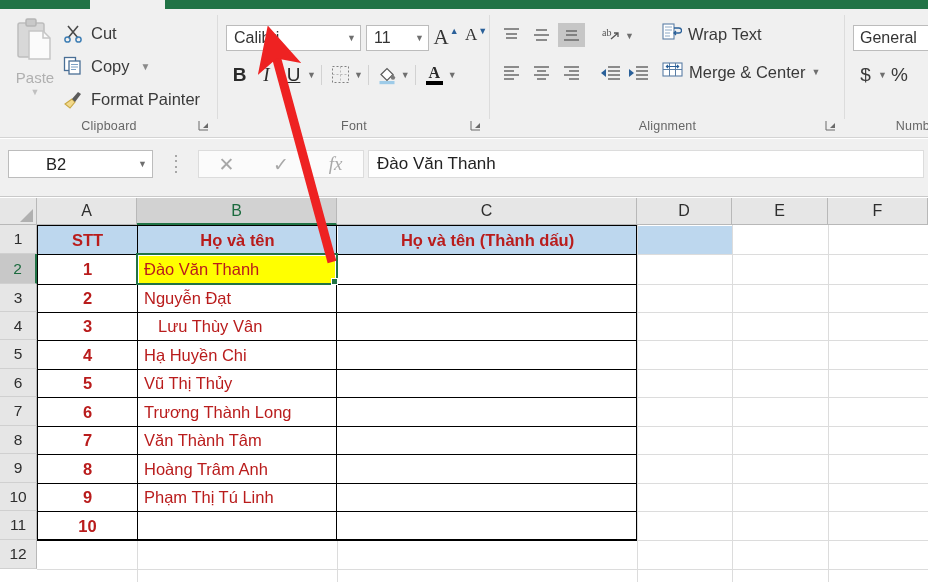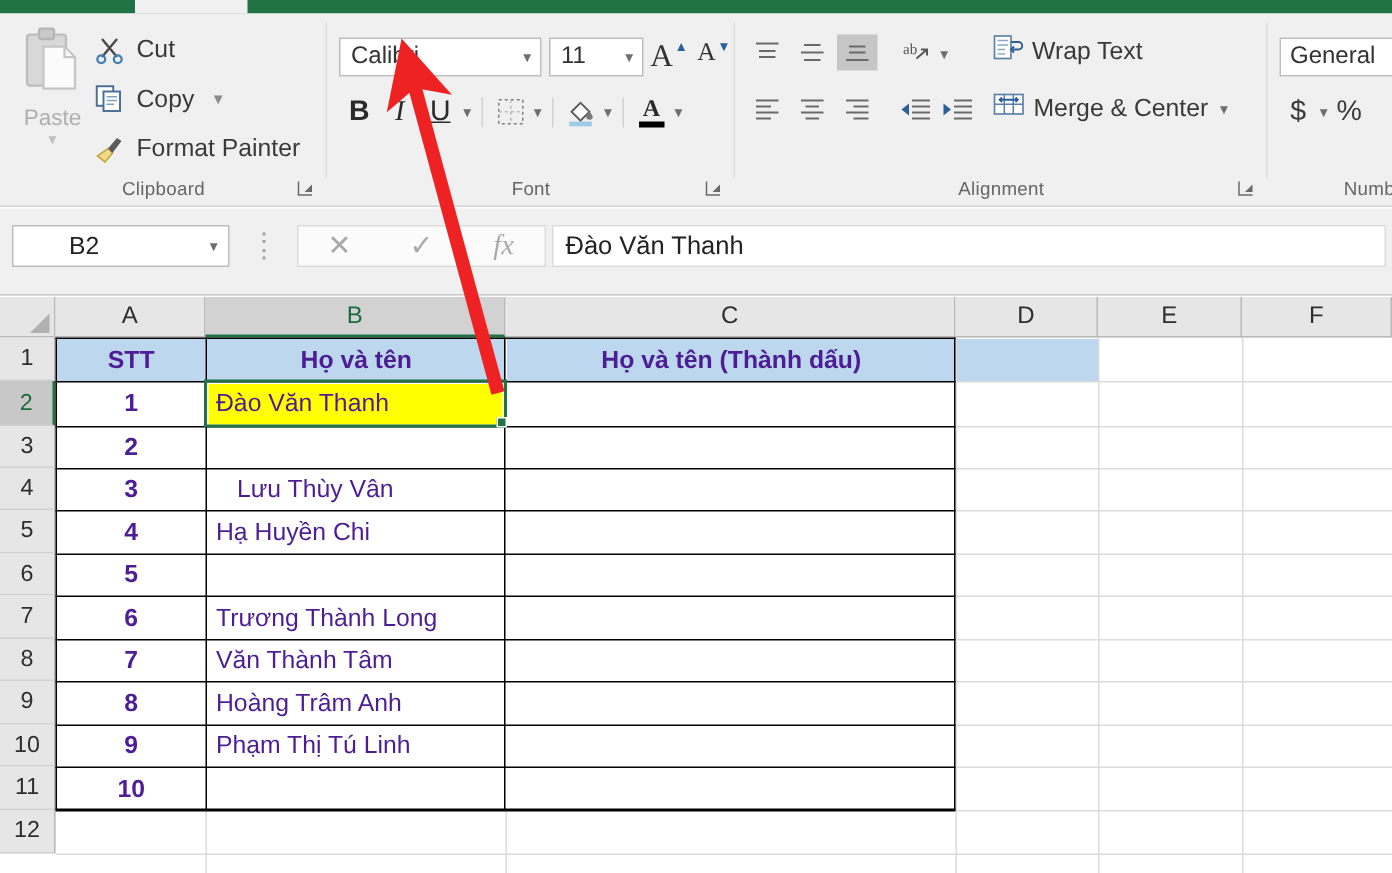--- a/index.html
+++ b/index.html
@@ -169,21 +169,21 @@
   }
   .rowhdr {
     position: absolute; left: 0; width: 37px;
     background: #e6e6e6; border-right: 1px solid #b8b8b8; border-bottom: 1px solid #d0d0d0;
     display: flex; align-items: center; justify-content: center;
     font-size: 15.5px; color: #2e2e2e;
   }
   .rowhdr.selrow { background: #c8c8c8; border-right: 2px solid #217346; color: #1c6b3f; }
   .cell {
     position: absolute; display: flex; align-items: center;
-    font-size: 16.5px; color: #4c1d95; overflow: hidden; white-space: nowrap;
+    font-size: 16.5px; color: #b91c1c; overflow: hidden; white-space: nowrap;
   }
   .gline-v { position: absolute; width: 1px; background: #dcdcdc; }
   .gline-h { position: absolute; height: 1px; background: #dcdcdc; }
   .tblborder { position: absolute; background: #000; }
 
   
   .annot { position: absolute; left: 0; top: 0; width: 928px; height: 582px; pointer-events: none; }
 </style>
 </head>
 <body>
@@ -482,22 +482,24 @@
     <div class="cell" style="left:38px;top:115px;width:99px;height:27px;justify-content:center;font-weight:700">3</div>
     <div class="cell" style="left:38px;top:143px;width:99px;height:28px;justify-content:center;font-weight:700">4</div>
     <div class="cell" style="left:38px;top:172px;width:99px;height:27px;justify-content:center;font-weight:700">5</div>
     <div class="cell" style="left:38px;top:200px;width:99px;height:28px;justify-content:center;font-weight:700">6</div>
     <div class="cell" style="left:38px;top:229px;width:99px;height:27px;justify-content:center;font-weight:700">7</div>
     <div class="cell" style="left:38px;top:257px;width:99px;height:28px;justify-content:center;font-weight:700">8</div>
     <div class="cell" style="left:38px;top:286px;width:99px;height:27px;justify-content:center;font-weight:700">9</div>
     <div class="cell" style="left:38px;top:314px;width:99px;height:28px;justify-content:center;font-weight:700">10</div>
 
     <div class="cell" style="left:139px;top:58px;width:196px;height:27px;background:#ffff00;padding-left:5px">Đào Văn Thanh</div>
+    <div class="cell" style="left:139px;top:87px;width:197px;height:27px;padding-left:5px">Nguyễn Đạt</div>
     <div class="cell" style="left:139px;top:115px;width:197px;height:27px;padding-left:19px">Lưu Thùy Vân</div>
     <div class="cell" style="left:139px;top:143px;width:197px;height:28px;padding-left:5px">Hạ Huyền Chi</div>
+    <div class="cell" style="left:139px;top:172px;width:197px;height:27px;padding-left:5px">Vũ Thị Thủy</div>
     <div class="cell" style="left:139px;top:200px;width:197px;height:28px;padding-left:5px">Trương Thành Long</div>
     <div class="cell" style="left:139px;top:229px;width:197px;height:27px;padding-left:5px">Văn Thành Tâm</div>
     <div class="cell" style="left:139px;top:257px;width:197px;height:28px;padding-left:5px">Hoàng Trâm Anh</div>
     <div class="cell" style="left:139px;top:286px;width:197px;height:27px;padding-left:5px">Phạm Thị Tú Linh</div>
 
     <div class="cell" style="left:338px;top:57px;width:299px;height:29px"></div>
     <div class="cell" style="left:338px;top:87px;width:299px;height:27px"></div>
     <div class="cell" style="left:338px;top:115px;width:299px;height:27px"></div>
     <div class="cell" style="left:338px;top:143px;width:299px;height:28px"></div>
     <div class="cell" style="left:338px;top:172px;width:299px;height:27px"></div>

